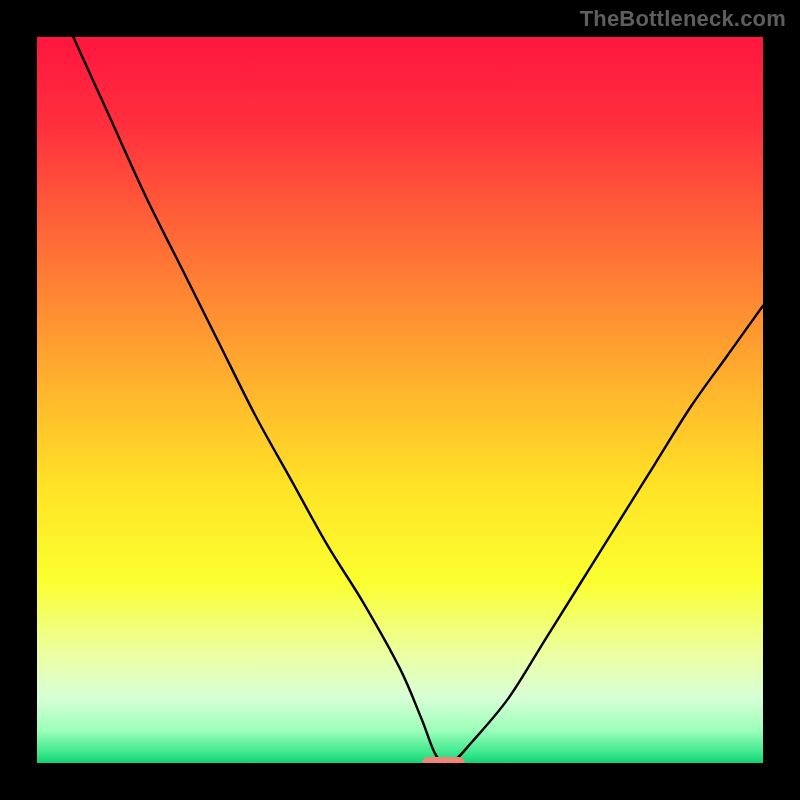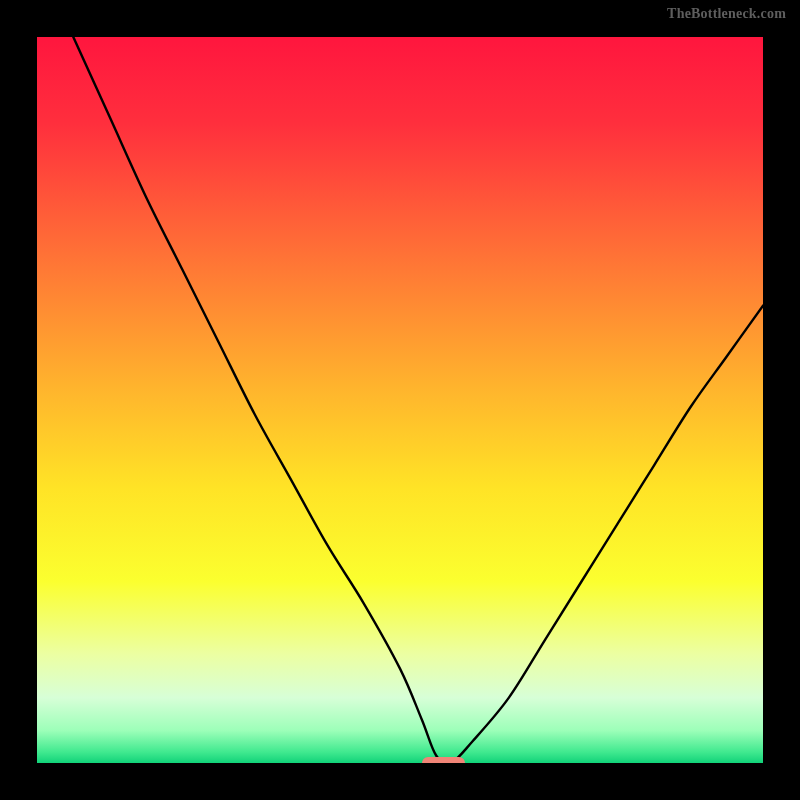--- a/index.html
+++ b/index.html
@@ -40,22 +40,22 @@
     overflow: visible;
   }
   .marker {
     position: absolute;
     border-radius: 8px;
   }
   .watermark {
     position: absolute;
     top: 6px;
     right: 14px;
-    font-family: Liberation Serif, serif;
-    font-size: 14px;
+    font-family: Liberation Sans, sans-serif;
+    font-size: 22px;
     font-weight: 600;
     color: #5e5e5e;
     letter-spacing: 0.2px;
   }
 </style>
 </head>
 <body>
 
 <div class="frame">
   <div class="plot-area">

